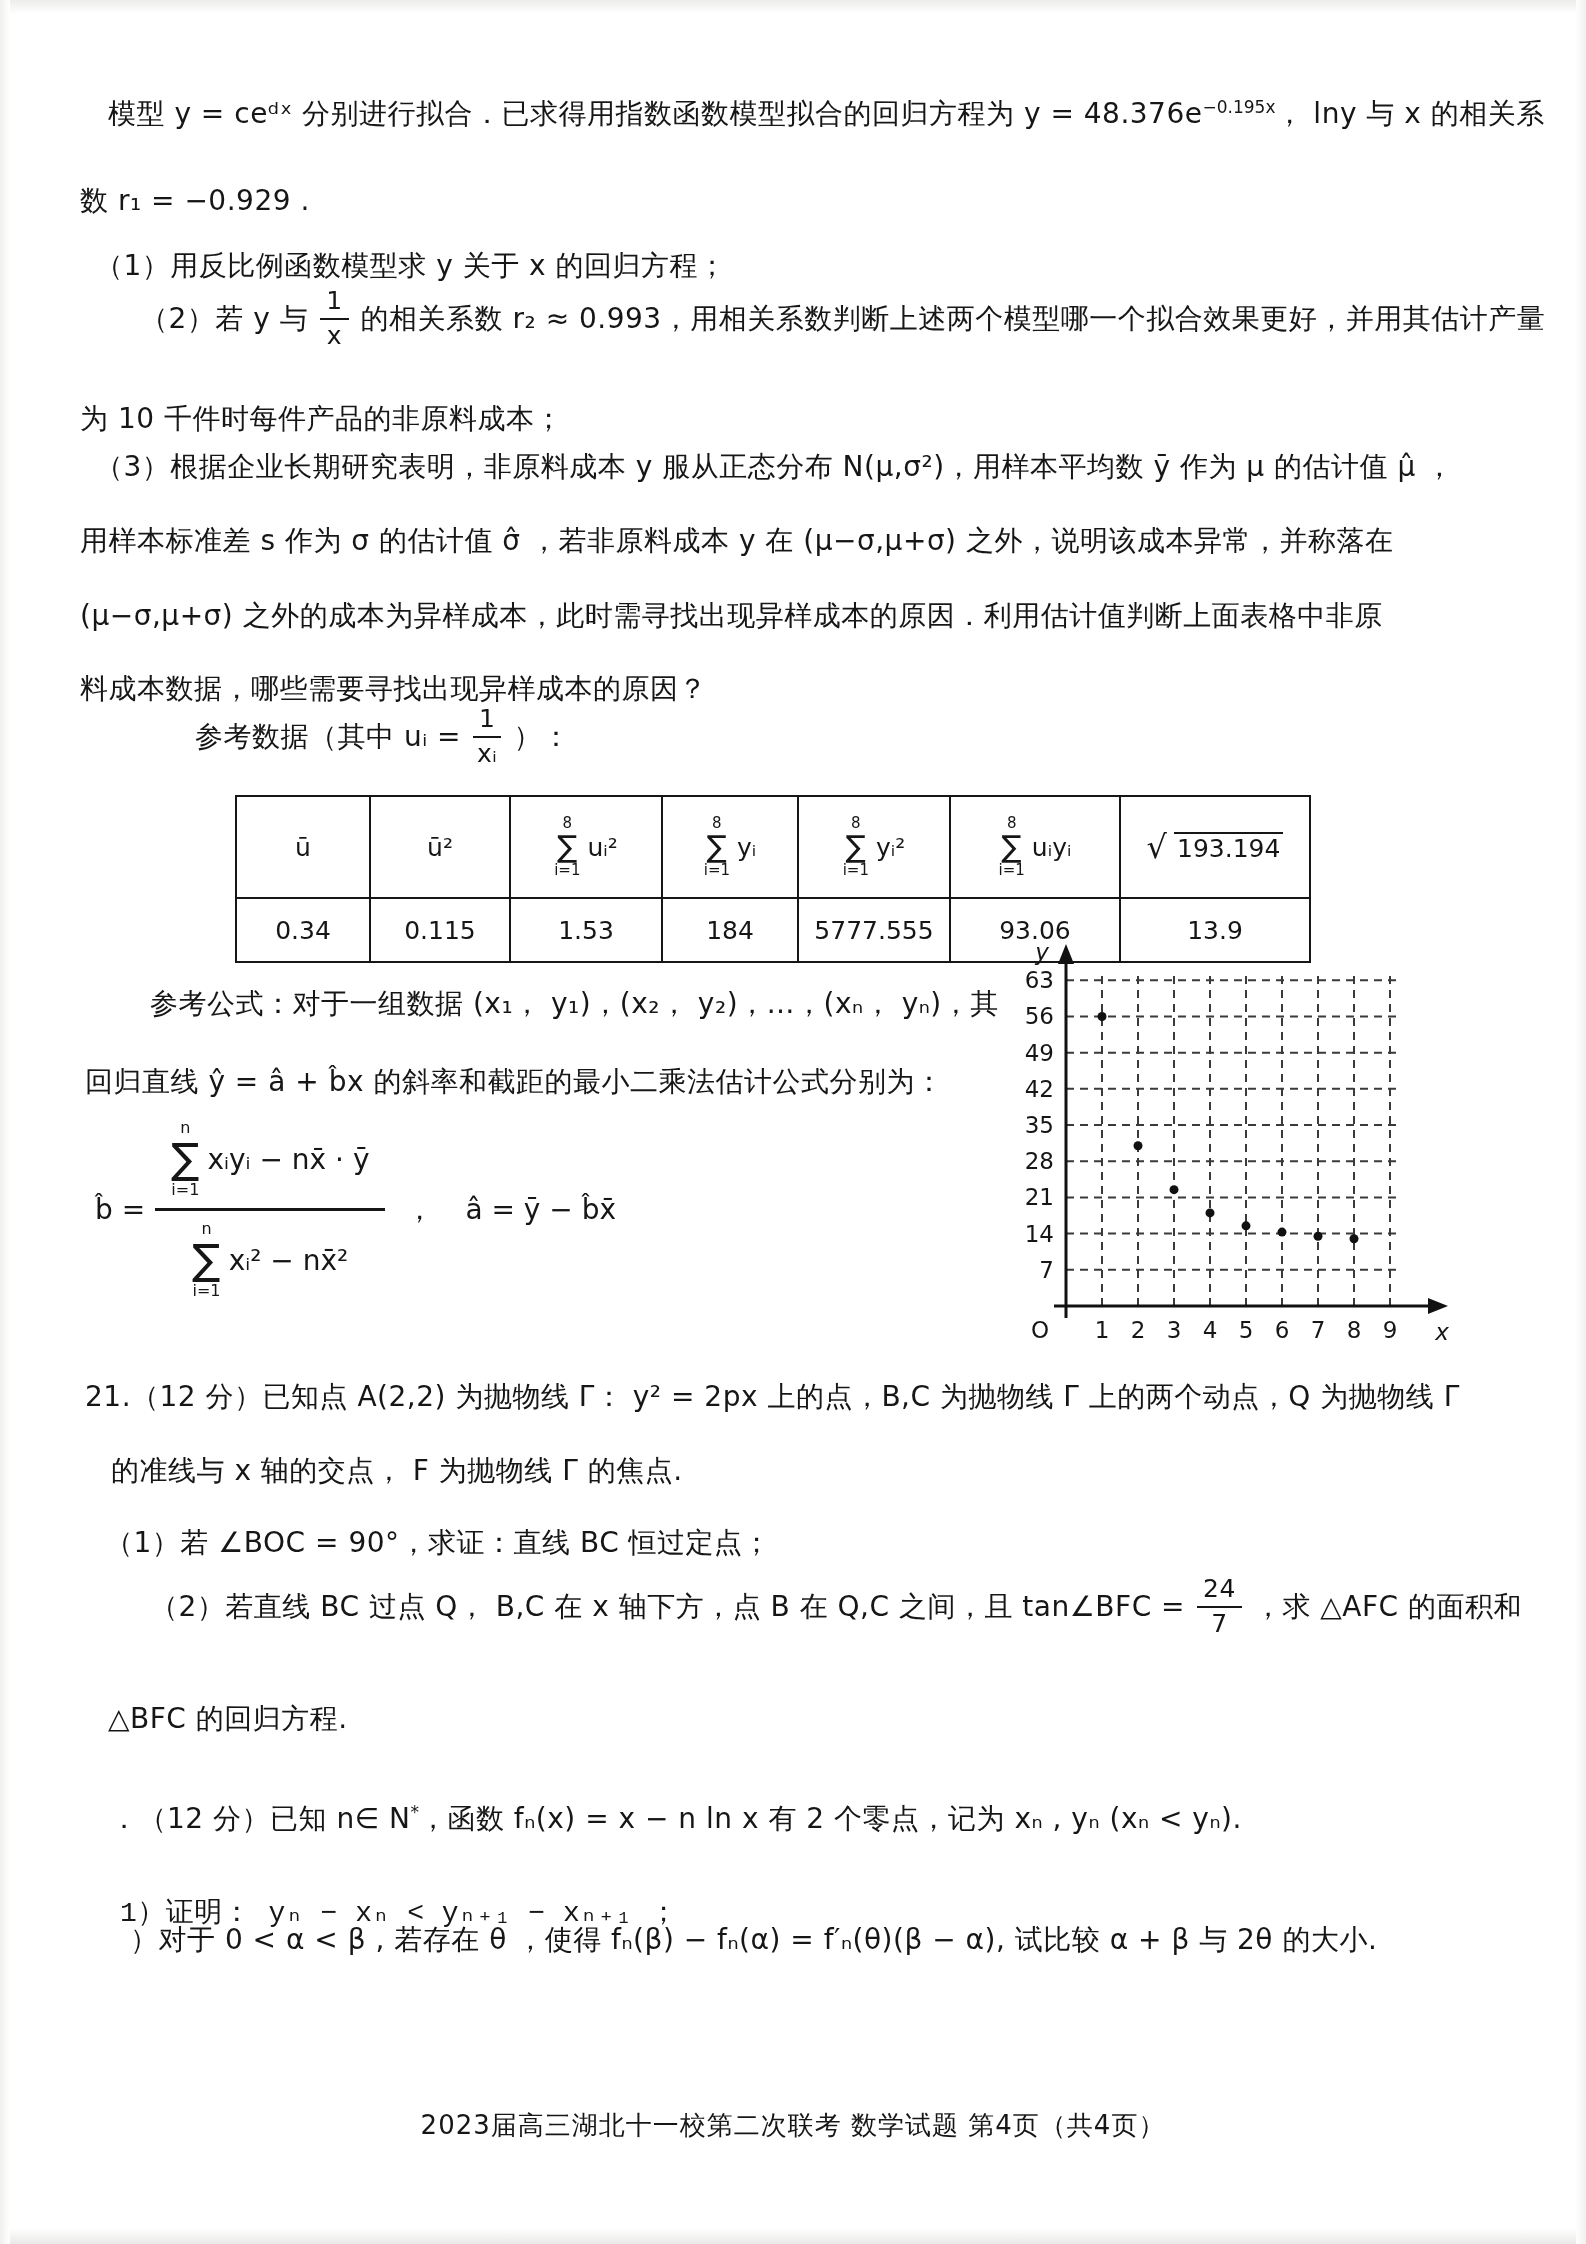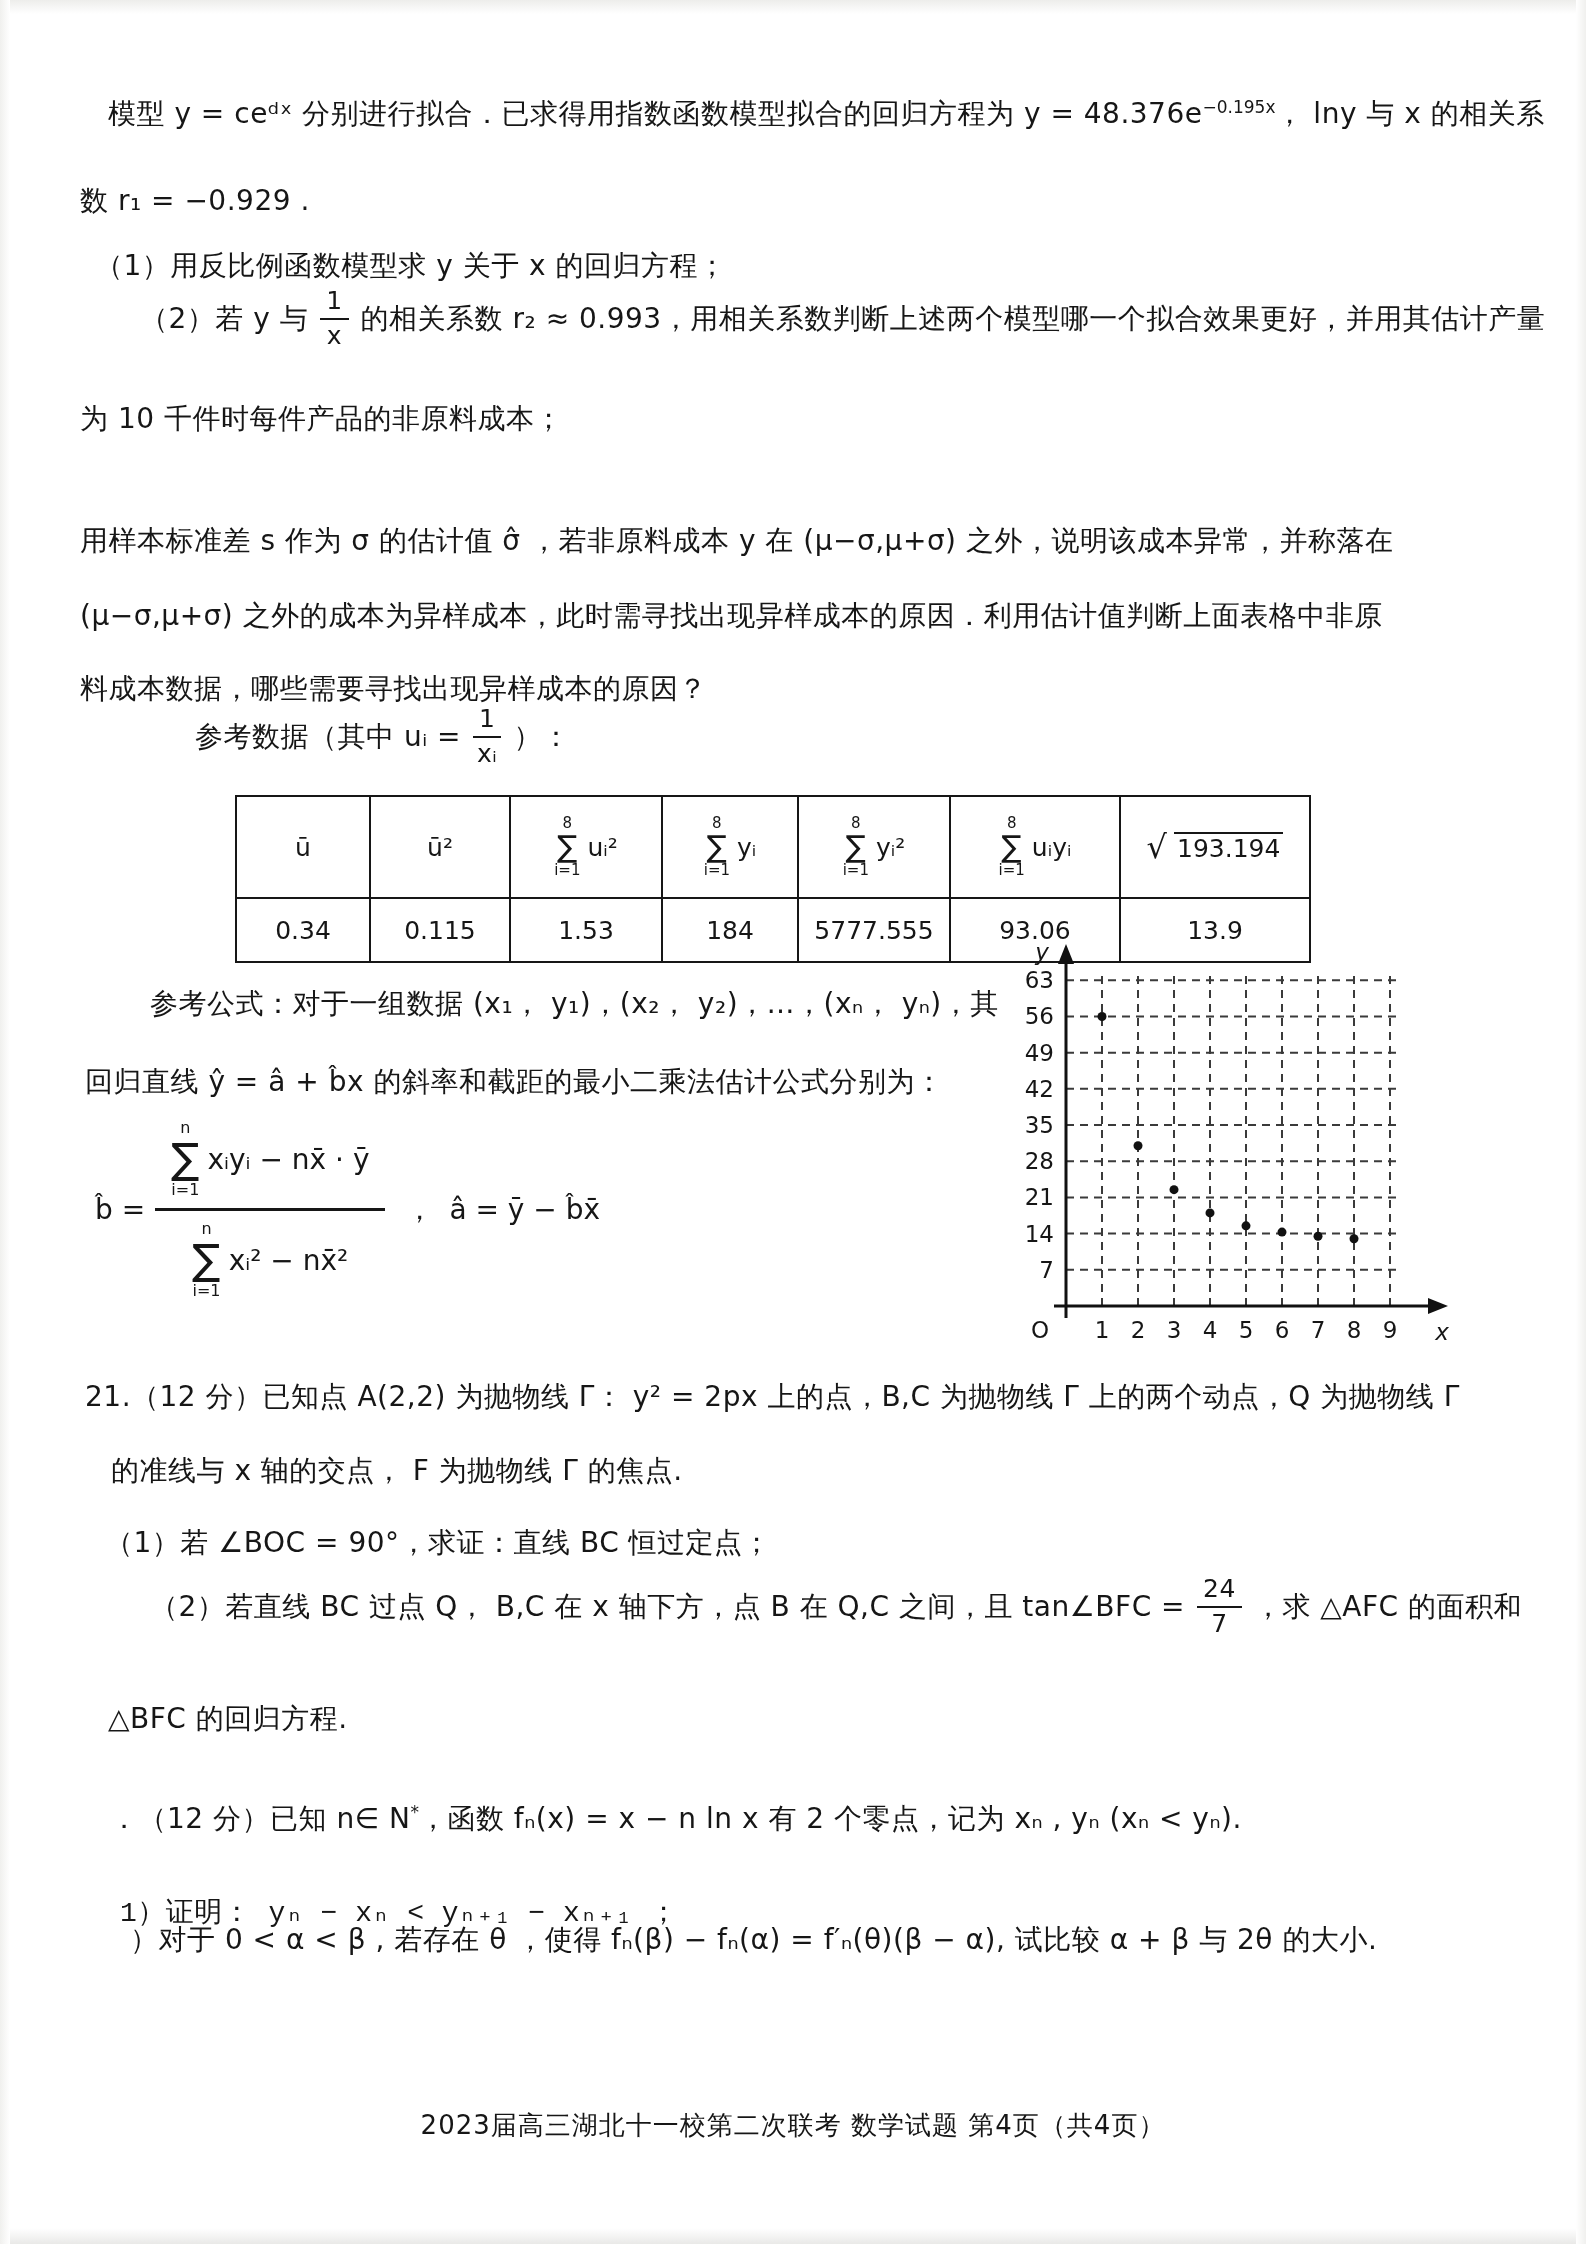--- a/index.html
+++ b/index.html
@@ -38,21 +38,21 @@
   table.stats tr.hrow td{height:100px;}
   table.stats tr.vrow td{height:62px;margin-left:48px;}
   .hcell{display:flex;align-items:center;justify-content:center;gap:7px;}
   .rad{font-size:32px;}
   .vinc{border-top:2px solid #161616;padding:0 3px;}
 
   .formula-row{position:absolute;left:95px;top:1120px;display:flex;align-items:center;font-size:28px;}
   .bigfrac{display:inline-flex;flex-direction:column;align-items:center;margin:0 10px;}
   .bigfrac .bnum{display:flex;align-items:center;gap:8px;padding:0 16px 10px;border-bottom:3px solid #161616;}
   .bigfrac .bden{display:flex;align-items:center;gap:8px;padding-top:10px;}
-  .ahat{margin-left:16px;}
+  .ahat{margin-left:32px;}
   .fsep{margin-left:10px;}
 
   svg.chart{position:absolute;left:1012px;top:938px;}
   svg.chart text{font-family:"DejaVu Sans","Liberation Sans",sans-serif;font-size:23px;fill:#161616;}
   svg.chart .grid{stroke:#3a3a3a;stroke-width:2;stroke-dasharray:8 6;}
   svg.chart .axis{stroke:#111111;stroke-width:3;}
 
   .footer{position:absolute;left:0;top:2108px;width:100%;text-align:center;font-size:26px;letter-spacing:1px;}
 </style>
 </head>
@@ -72,20 +72,21 @@
   <div class="line flexline" style="left:95px;top:287px;">
     <span>（2）若 y 与</span>
     <span class="frac">
       <span class="fnum">1</span>
       <span class="fden">x</span>
     </span>
     <span>的相关系数 r₂ ≈ 0.993，用相关系数判断上述两个模型哪一个拟合效果更好，并用其估计产量</span>
   </div>
   <div class="line" style="left:80px;top:400px;">为 10 千件时每件产品的非原料成本；</div>
 
+  <div class="line" style="left:95px;top:448px;">（3）根据企业长期研究表明，非原料成本 y 服从正态分布 N(μ,σ²)，用样本平均数 ȳ 作为 μ 的估计值 μ̂ ，</div>
   <div class="line" style="left:80px;top:522px;">用样本标准差 s 作为 σ 的估计值 σ̂ ，若非原料成本 y 在 (μ−σ,μ+σ) 之外，说明该成本异常，并称落在</div>
   <div class="line" style="left:80px;top:597px;">(μ−σ,μ+σ) 之外的成本为异样成本，此时需寻找出现异样成本的原因．利用估计值判断上面表格中非原</div>
   <div class="line" style="left:80px;top:670px;">料成本数据，哪些需要寻找出现异样成本的原因？</div>
 
   <div class="line flexline" style="left:150px;top:705px;">
     <span>参考数据（其中 uᵢ =</span>
     <span class="frac">
       <span class="fnum">1</span>
       <span class="fden">xᵢ</span>
     </span>

